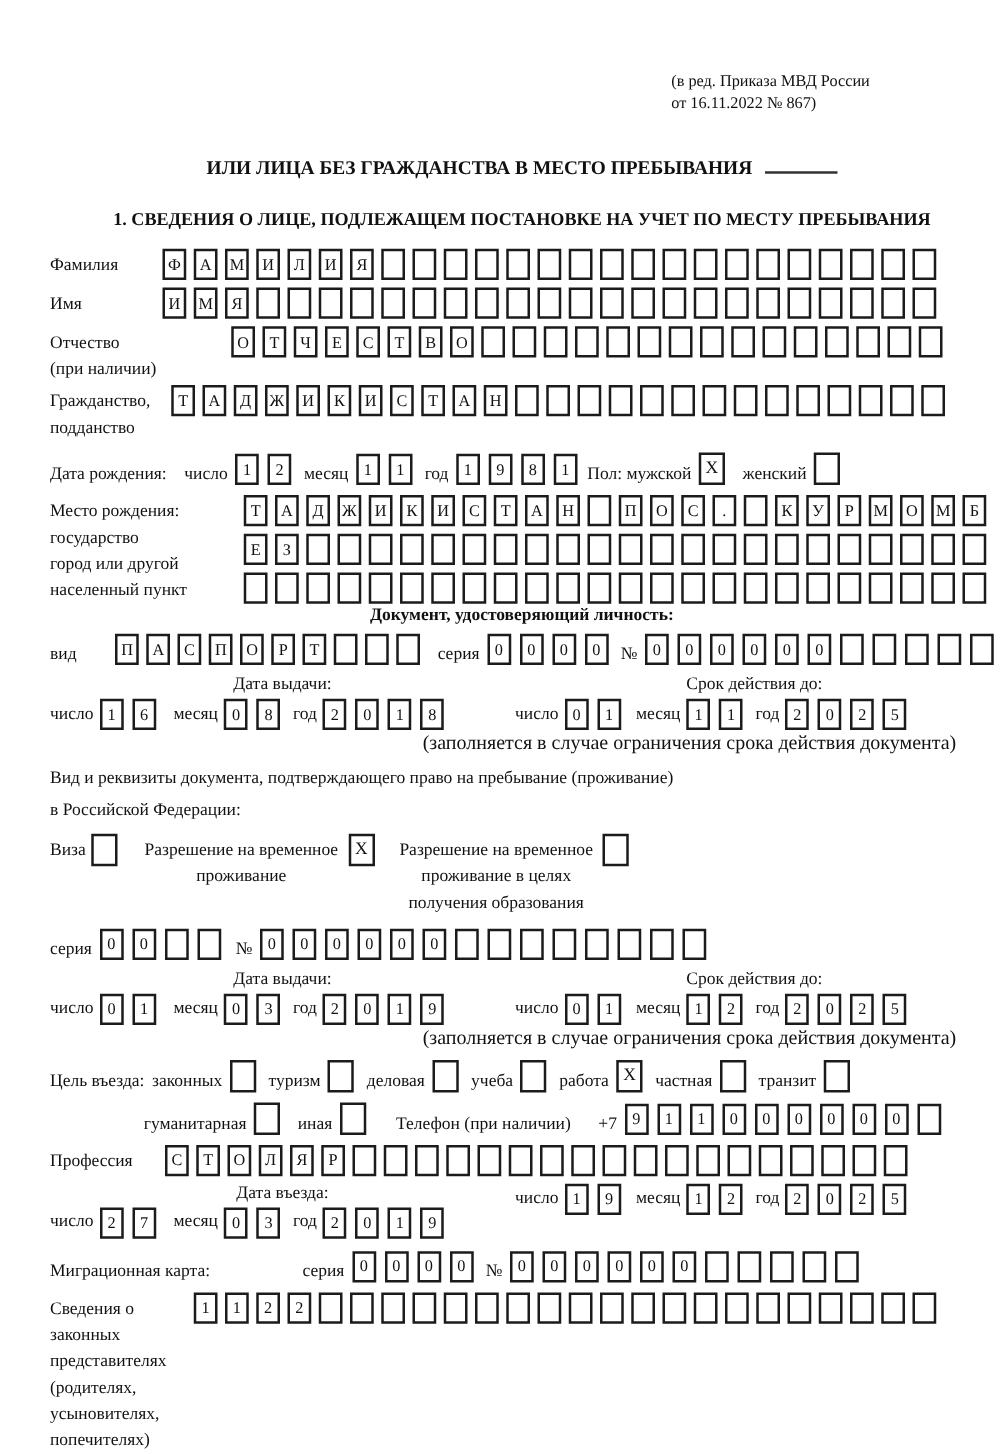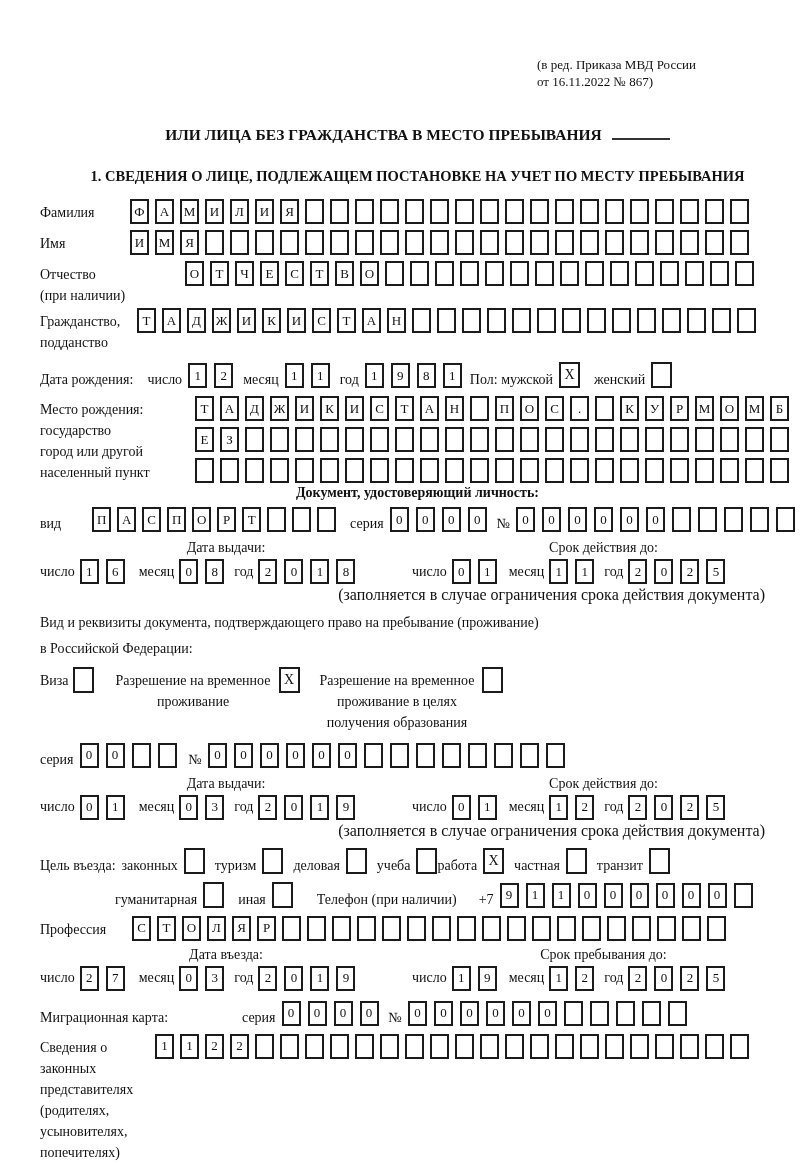--- a/index.html
+++ b/index.html
@@ -491,21 +491,21 @@
   <div class="inline-row">
     <span class="w">Цель въезда:</span>
     <span class="w">законных</span>
     <div class="checkbox"></div>
     <span class="w" style="margin-left:10px">туризм</span>
     <div class="checkbox"></div>
     <span class="w" style="margin-left:10px">деловая</span>
     <div class="checkbox"></div>
     <span class="w" style="margin-left:10px">учеба</span>
     <div class="checkbox"></div>
-    <span class="w" style="">работа</span>
+    <span class="w" style="margin-left:10px">работа</span>
     <div class="checkbox">X</div>
     <span class="w" style="margin-left:10px">частная</span>
     <div class="checkbox"></div>
     <span class="w" style="margin-left:10px">транзит</span>
     <div class="checkbox"></div>
   </div>
 
   <div class="inline-row">
     <span class="w" style="margin-left:75px">гуманитарная</span>
     <div class="checkbox"></div>
@@ -574,21 +574,20 @@
         <span class="lbl" style="margin-left:10px">год</span>
         <div class="cells">
             <div class="cell">2</div>
             <div class="cell">0</div>
             <div class="cell">1</div>
             <div class="cell">9</div>
           </div>
       </div>
     </div>
     <div class="datecol-r">
-      <div class="datecol-h">Срок пребывания до:</div>
       <div class="dategroup">
         <span class="lbl">число</span>
         <div class="cells">
             <div class="cell">1</div>
             <div class="cell">9</div>
           </div>
         <span class="lbl" style="margin-left:12px">месяц</span>
         <div class="cells">
             <div class="cell">1</div>
             <div class="cell">2</div>

